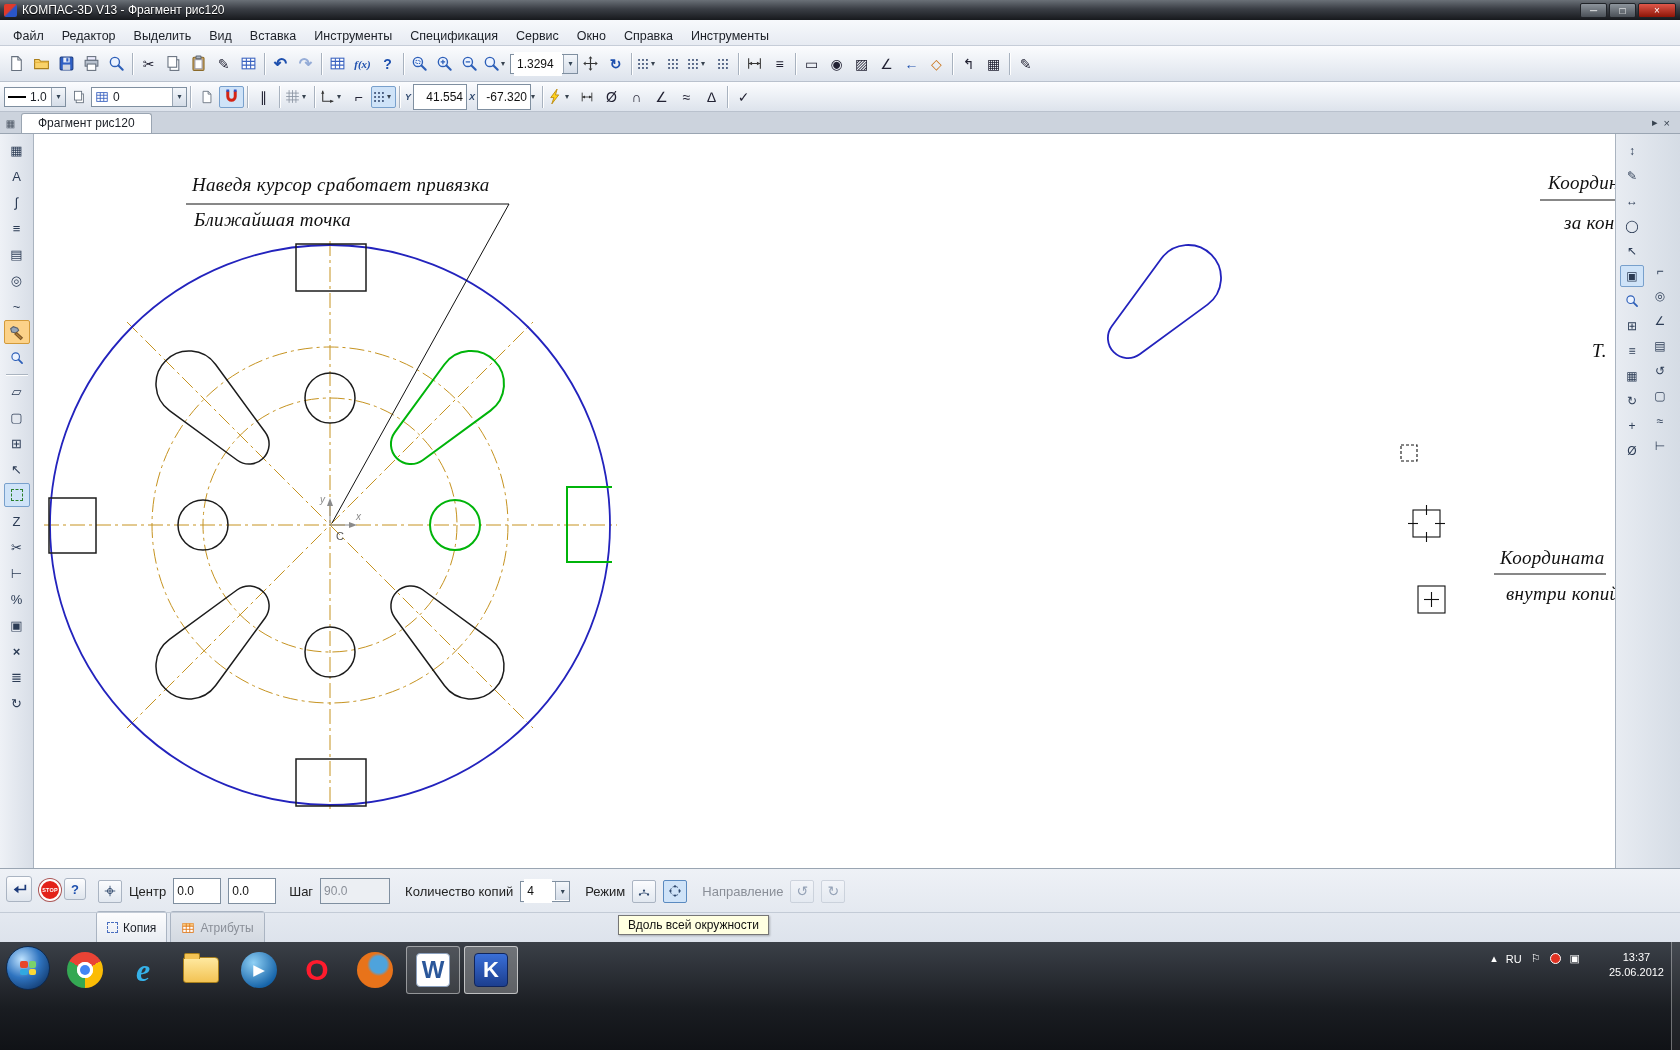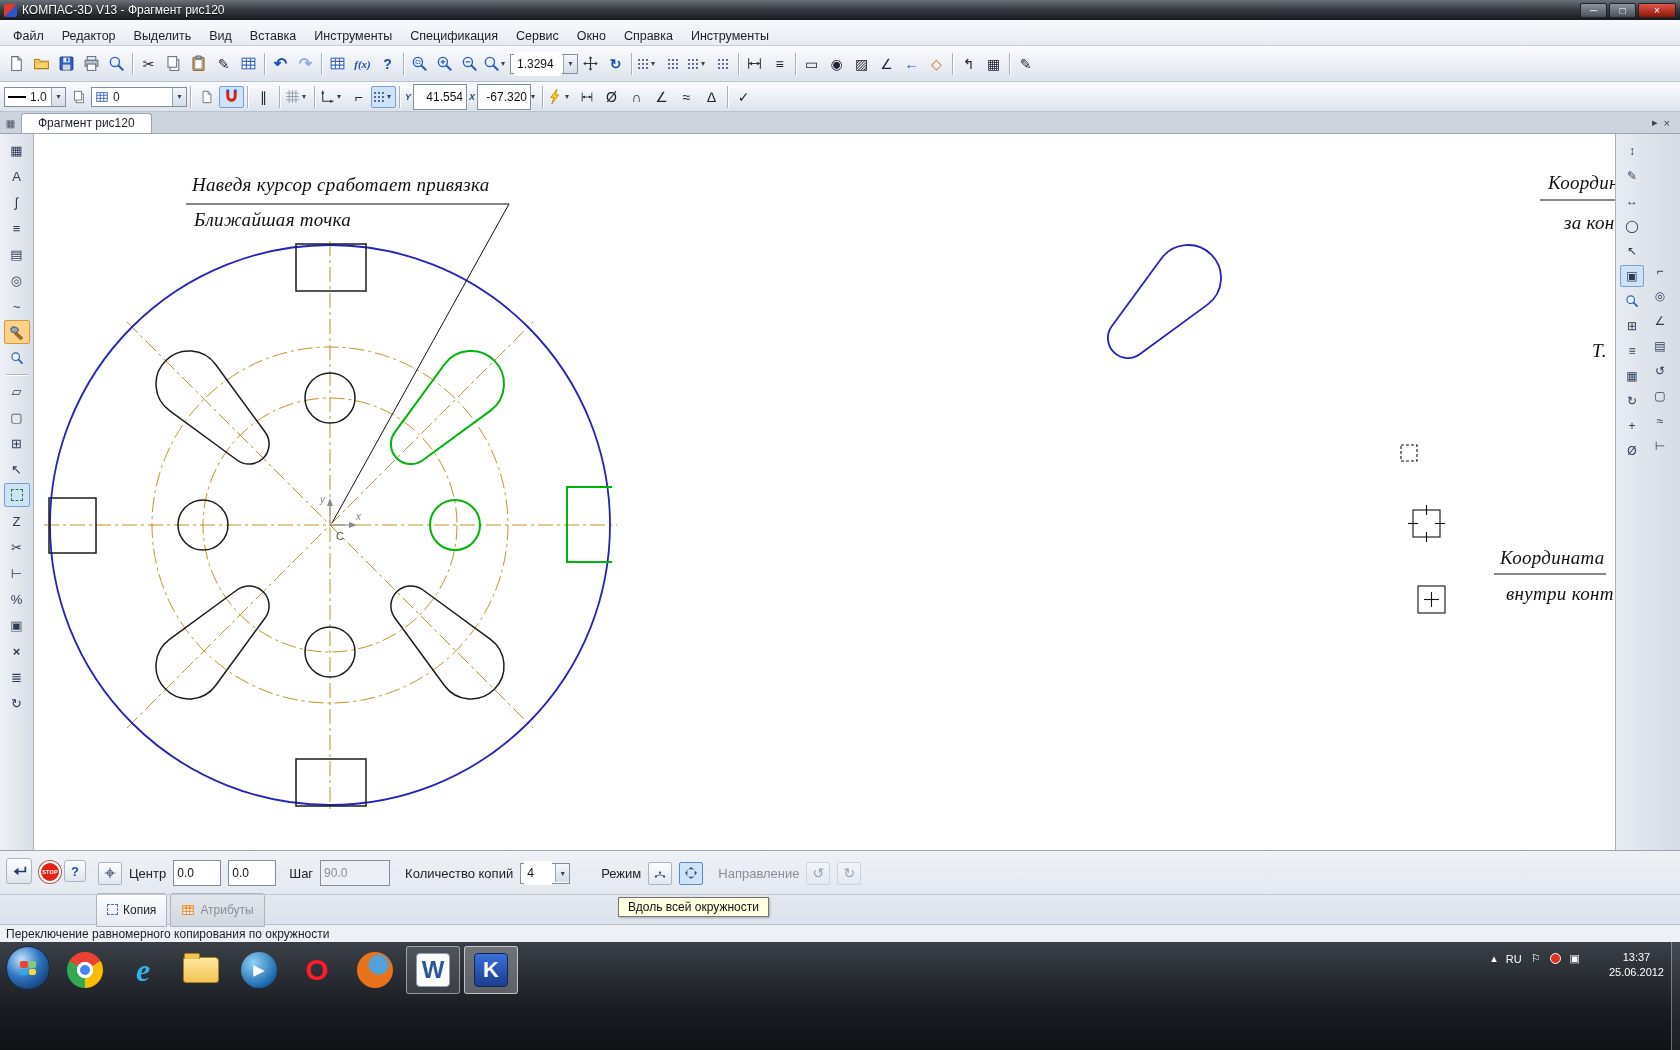--- a/index.html
+++ b/index.html
@@ -644,21 +644,21 @@
           <text x="336" y="540" font-size="11" stroke="none" fill="#555">С</text>
         </g>
       </svg>
 
       <div class="gosttext" style="left:158px;top:40px">Наведя курсор сработает привязка</div>
       <div class="gosttext" style="left:160px;top:75px">Ближайшая точка</div>
       <div class="gosttext" style="left:1514px;top:38px">Координ</div>
       <div class="gosttext" style="left:1530px;top:78px">за конт</div>
       <div class="gosttext" style="left:1558px;top:206px">Т.</div>
       <div class="gosttext" style="left:1466px;top:413px">Координата</div>
-      <div class="gosttext" style="left:1472px;top:449px">внутри конт</div>
+      <div class="gosttext" style="left:1472px;top:449px">внутри копий</div>
     </div>
 
     <div class="righttools">
       <div class="rcol">
         <span class="rtbtn">↕</span>
         <span class="rtbtn">✎</span>
         <span class="rtbtn">↔</span>
         <span class="rtbtn">◯</span>
         <span class="rtbtn">↖</span>
         <span class="rtbtn pressed">▣</span>
@@ -709,21 +709,21 @@
         <span class="plabel">Центр</span>
         <input class="tin" style="width: 48px;" value="0.0">
         <input class="tin" style="width: 48px;" value="0.0">
         <span class="plabel" style="margin-left:6px">Шаг</span>
         <input class="tin" style="width: 70px;" disabled="" value="90.0">
         <span class="plabel" style="margin-left:8px">Количество копий</span>
         <span class="combo" style="width:50px;height:21px">
           <input class="tin" style="width: 28px; border: none; height: 17px;" value="4">
           <span class="arw">▾</span>
         </span>
-        <span class="plabel" style="margin-left:24px">Режим</span>
+        <span class="plabel" style="margin-left:8px">Режим</span>
         <span class="pminibtn">
             <svg class="ic14">
               <use href="#s-modearc"></use>
             </svg>
           </span>
         <span class="pminibtn pressed">
             <svg class="ic14">
               <use href="#s-modecirc"></use>
             </svg>
           </span>
@@ -740,23 +740,20 @@
       <span class="ptab inactive">
         <svg class="ic14">
             <use href="#s-tableorange"></use>
           </svg>
         <span>Атрибуты</span>
       </span>
     </div>
     <div class="tooltip">Вдоль всей окружности</div>
   </div>
 
-  <div class="statusbar">
-    <span>Переключение равномерного копирования по окружности</span>
-  </div>
 
   <div class="taskbar">
     <span class="orb">
       <span class="flag">
         <span style="background:#e8452c"></span>
           <span style="background:#7ad26b"></span>
         <span style="background:#31a8e0"></span>
           <span style="background:#fdd835"></span>
       </span>
     </span>

